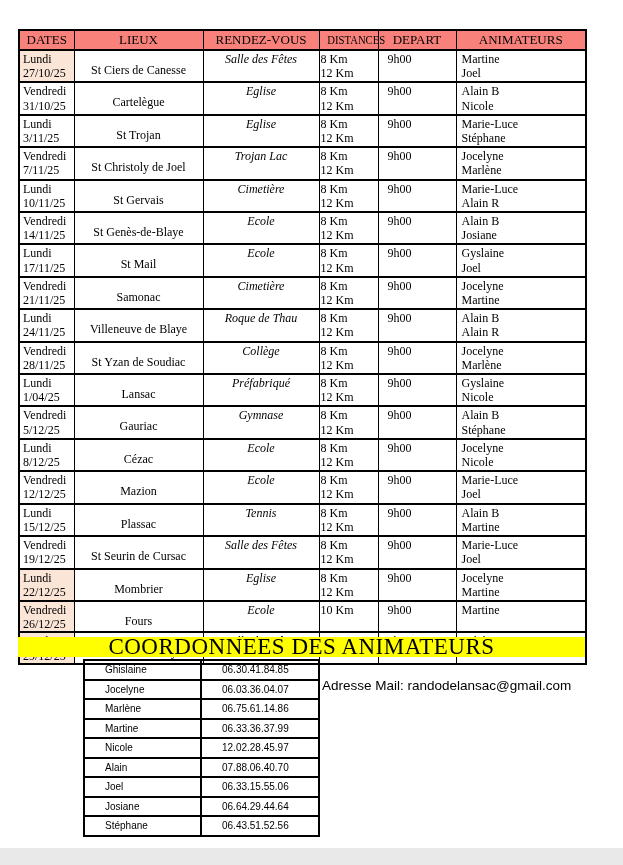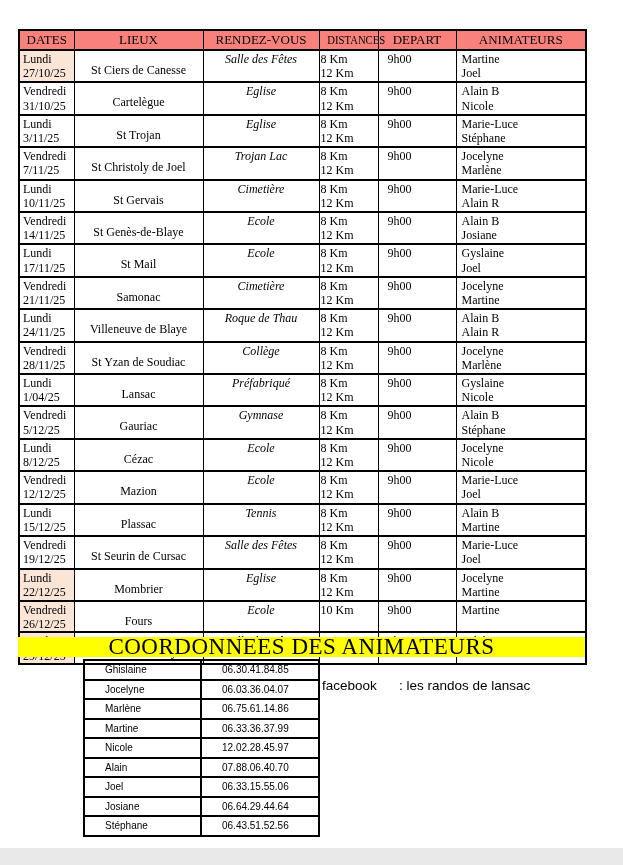--- a/index.html
+++ b/index.html
@@ -638,17 +638,18 @@
           </td>
           <td class="ct-phone">
             <div>06.43.51.52.56</div>
           </td>
         </tr>
       </tbody>
   </table>
 
   <div class="side-info">
     <div>
-      <span class="fb-label">facebook</span><span>: les randos de lansac</span>
+      <span>Adresse Mail:</span>
+      <span>randodelansac@gmail.com</span>
     </div>
   </div>
 
 </div>
 
 </body></html>

